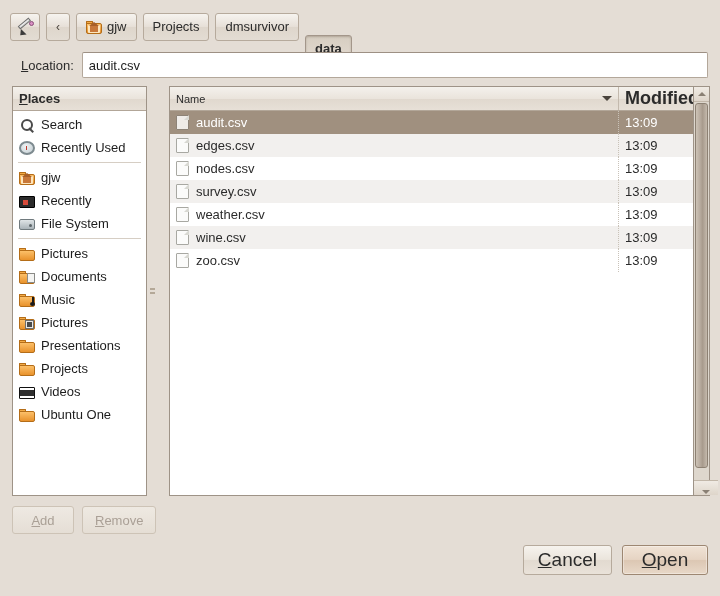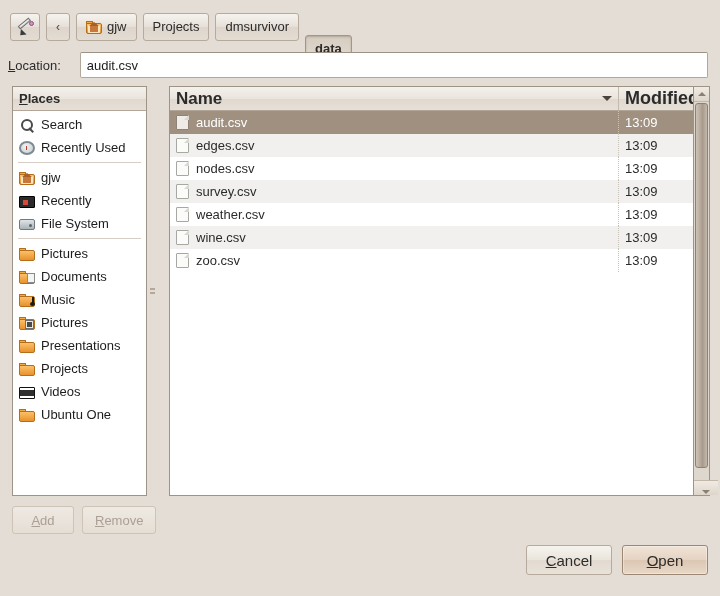--- a/index.html
+++ b/index.html
@@ -75,21 +75,21 @@
     position: absolute; left: 4px; bottom: 3px; width: 8px; height: 6px;
     background: #c8783a;
   }
   .house:before {
     content:""; position:absolute; left: -1px; top: -4px; width: 0; height: 0;
     border-left: 5px solid transparent; border-right: 5px solid transparent;
     border-bottom: 4px solid #a85f28;
   }
 
   
-  .location-row { display: flex; align-items: center; gap: 19px; padding: 4px 12px 0 8px; height: 38px; }
+  .location-row { display: flex; align-items: center; gap: 8px; padding: 4px 12px 0 21px; height: 38px; }
   .location-label { font-size: 13px; color: #2b2b2b; }
   .location-label u { text-decoration: underline; }
   .location-input {
     flex: 1; height: 26px;
     background: #ffffff;
     border: 1px solid #b3a79a;
     border-top-color: #9d9084;
     border-radius: 2px;
     padding: 0 6px;
     font-family: "Liberation Sans", sans-serif; font-size: 13px; color: #1d1d1d;
@@ -183,21 +183,21 @@
   
   .file-pane {
     flex: 1; margin-left: 11px;
     background: #ffffff; border: 1px solid #9e9387;
     display: flex; flex-direction: column; overflow: hidden;
   }
   .file-header { display: flex; height: 24px;
     background: linear-gradient(to bottom,#f4f1ec 0%,#eae4dc 50%,#e0d8ce 51%,#e7e0d7 100%);
     border-bottom: 1px solid #b2a698; }
   .col-name { flex: 1; display: flex; align-items: center; justify-content: space-between;
-    padding: 0 6px; font-weight: bold; font-size: 17px; border-right: 1px solid #c3b9ad; text-align: center; }
+    padding: 0 6px; font-weight: normal; font-size: 11px; border-right: 1px solid #c3b9ad; text-align: center; }
   .col-mod { width: 74px; display: flex; align-items: center; padding: 0 6px;
     font-weight: bold; font-size: 18px; }
   .chev { width: 0; height: 0; border-left: 5px solid transparent; border-right: 5px solid transparent;
     border-top: 5px solid #4a443d; }
   .rows { flex: 1; overflow: hidden; }
   .row { display: flex; height: 23px; align-items: center; cursor: default; }
   .row.alt { background: #f2f0ee; }
   .row.sel { background: #a0907f; color: #ffffff; }
   .row .name { flex: 1; display: flex; align-items: center; gap: 7px; padding-left: 6px;
     font-size: 13px; border-right: 1px dotted #c9c2b8; height: 23px; }
@@ -249,21 +249,21 @@
     border: 1px solid #b6aa9c; border-radius: 3px; cursor: default; }
   .combo .val { padding: 0 9px; font-size: 13px; }
   .combo .divider { width: 1px; height: 18px; background: #c2b7a9; }
   .combo .arrow { width: 20px; display: flex; align-items: center; justify-content: center; }
   .combo .arrow i { width:0;height:0;border-left:4px solid transparent;border-right:4px solid transparent;
     border-top:5px solid #5b5449; display:block; }
 
   .row2 { display: flex; align-items: center; justify-content: flex-end; gap: 10px;
     height: 40px; padding-top: 8px; }
   .btn-dlg { height: 30px; min-width: 86px; padding: 0 14px;
-    border-radius: 3px; font-size: 15px; cursor: default;
+    border-radius: 3px; font-size: 19px; cursor: default;
     display: flex; align-items: center; justify-content: center; }
   .btn-cancel { background: linear-gradient(to bottom,#f6f3ee 0%,#ebe5dc 48%,#e2dad0 52%,#e9e2d9 100%);
     border: 1px solid #b6aa9c; color: #2b2b2b; }
   .btn-open { background: linear-gradient(to bottom,#f0e3d6 0%,#e6d4c3 48%,#dcc7b3 52%,#e8d8c8 100%);
     border: 1px solid #9d8772; color: #2b2b2b;
     box-shadow: 0 0 0 1px rgba(255,255,255,.35) inset; }
   .btn-dlg u { text-decoration: underline; }
 </style>
 </head>
 <body>

